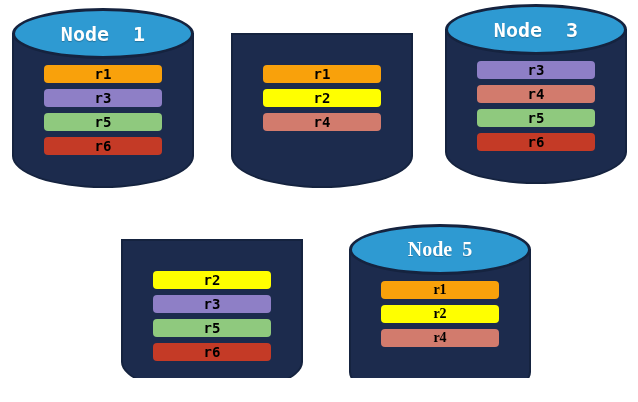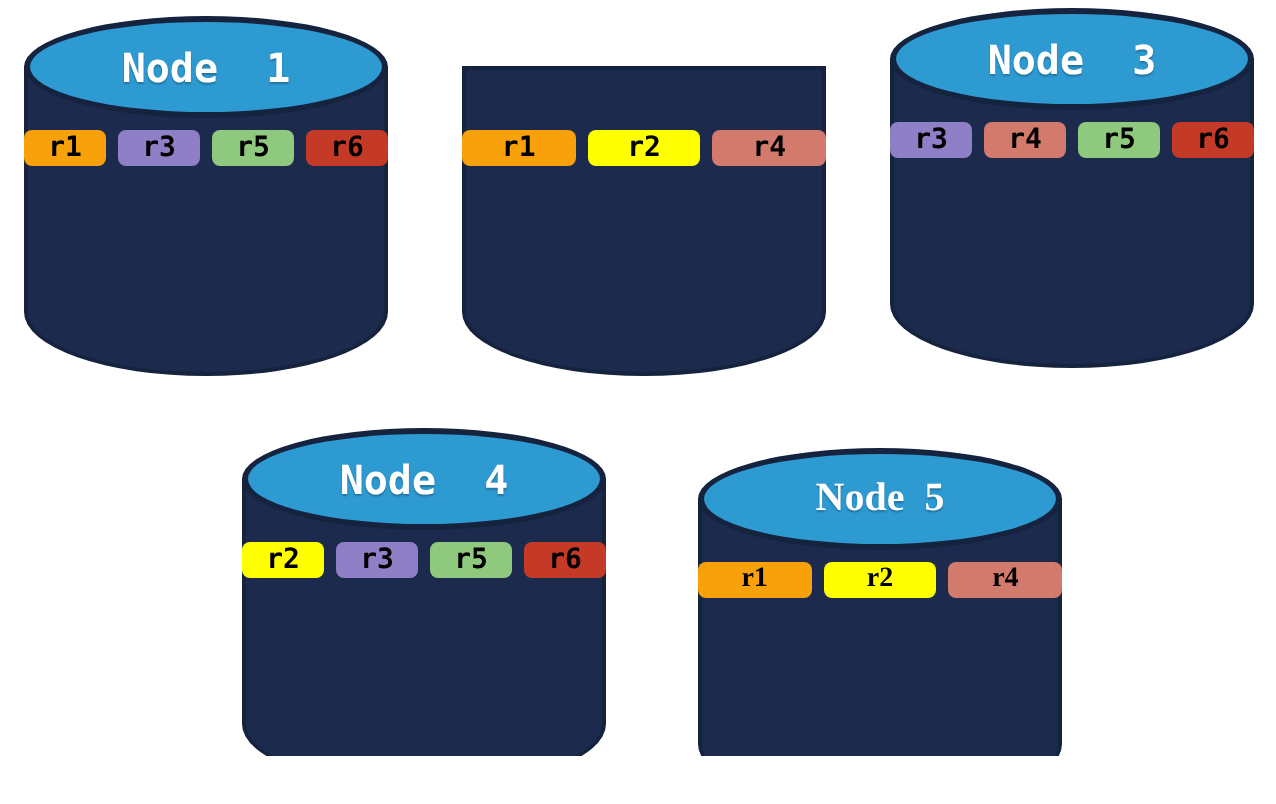--- a/index.html
+++ b/index.html
@@ -51,20 +51,21 @@
     color: var(--title-color, #FFFFFF);
     font-size: 20px;
     font-weight: bold;
     white-space: pre; 
     text-shadow: 0 1px 1px rgba(0,0,0,0.25);
   }
   .bars {
     position: absolute;
     top: 57px; left: 0; right: 0;
     display: flex;
+    flex-direction: column;
     align-items: center;
     gap: 6px;
   }
   .bar {
     width: 118px;
     height: 18px;
     border-radius: 4px;
     display: flex;
     align-items: center;
     justify-content: center;
@@ -108,23 +109,20 @@
     <div class="bars">
         <div class="bar" style="background: rgb(142, 127, 198);">r3</div>
         <div class="bar" style="background: rgb(210, 123, 109);">r4</div>
         <div class="bar" style="background: rgb(143, 201, 126);">r5</div>
         <div class="bar" style="background: rgb(196, 58, 38);">r6</div>
       </div>
   </div>
 
   <div class="node">
     <div class="cyl-body"></div>
-    <div class="cyl-top">
-      <span class="node-title">Node  4</span>
-    </div>
     <div class="bars">
         <div class="bar" style="background: rgb(255, 255, 0);">r2</div>
         <div class="bar" style="background: rgb(142, 127, 198);">r3</div>
         <div class="bar" style="background: rgb(143, 201, 126);">r5</div>
         <div class="bar" style="background: rgb(196, 58, 38);">r6</div>
       </div>
   </div>
 
   <div class="node">
     <div class="cyl-body"></div>

